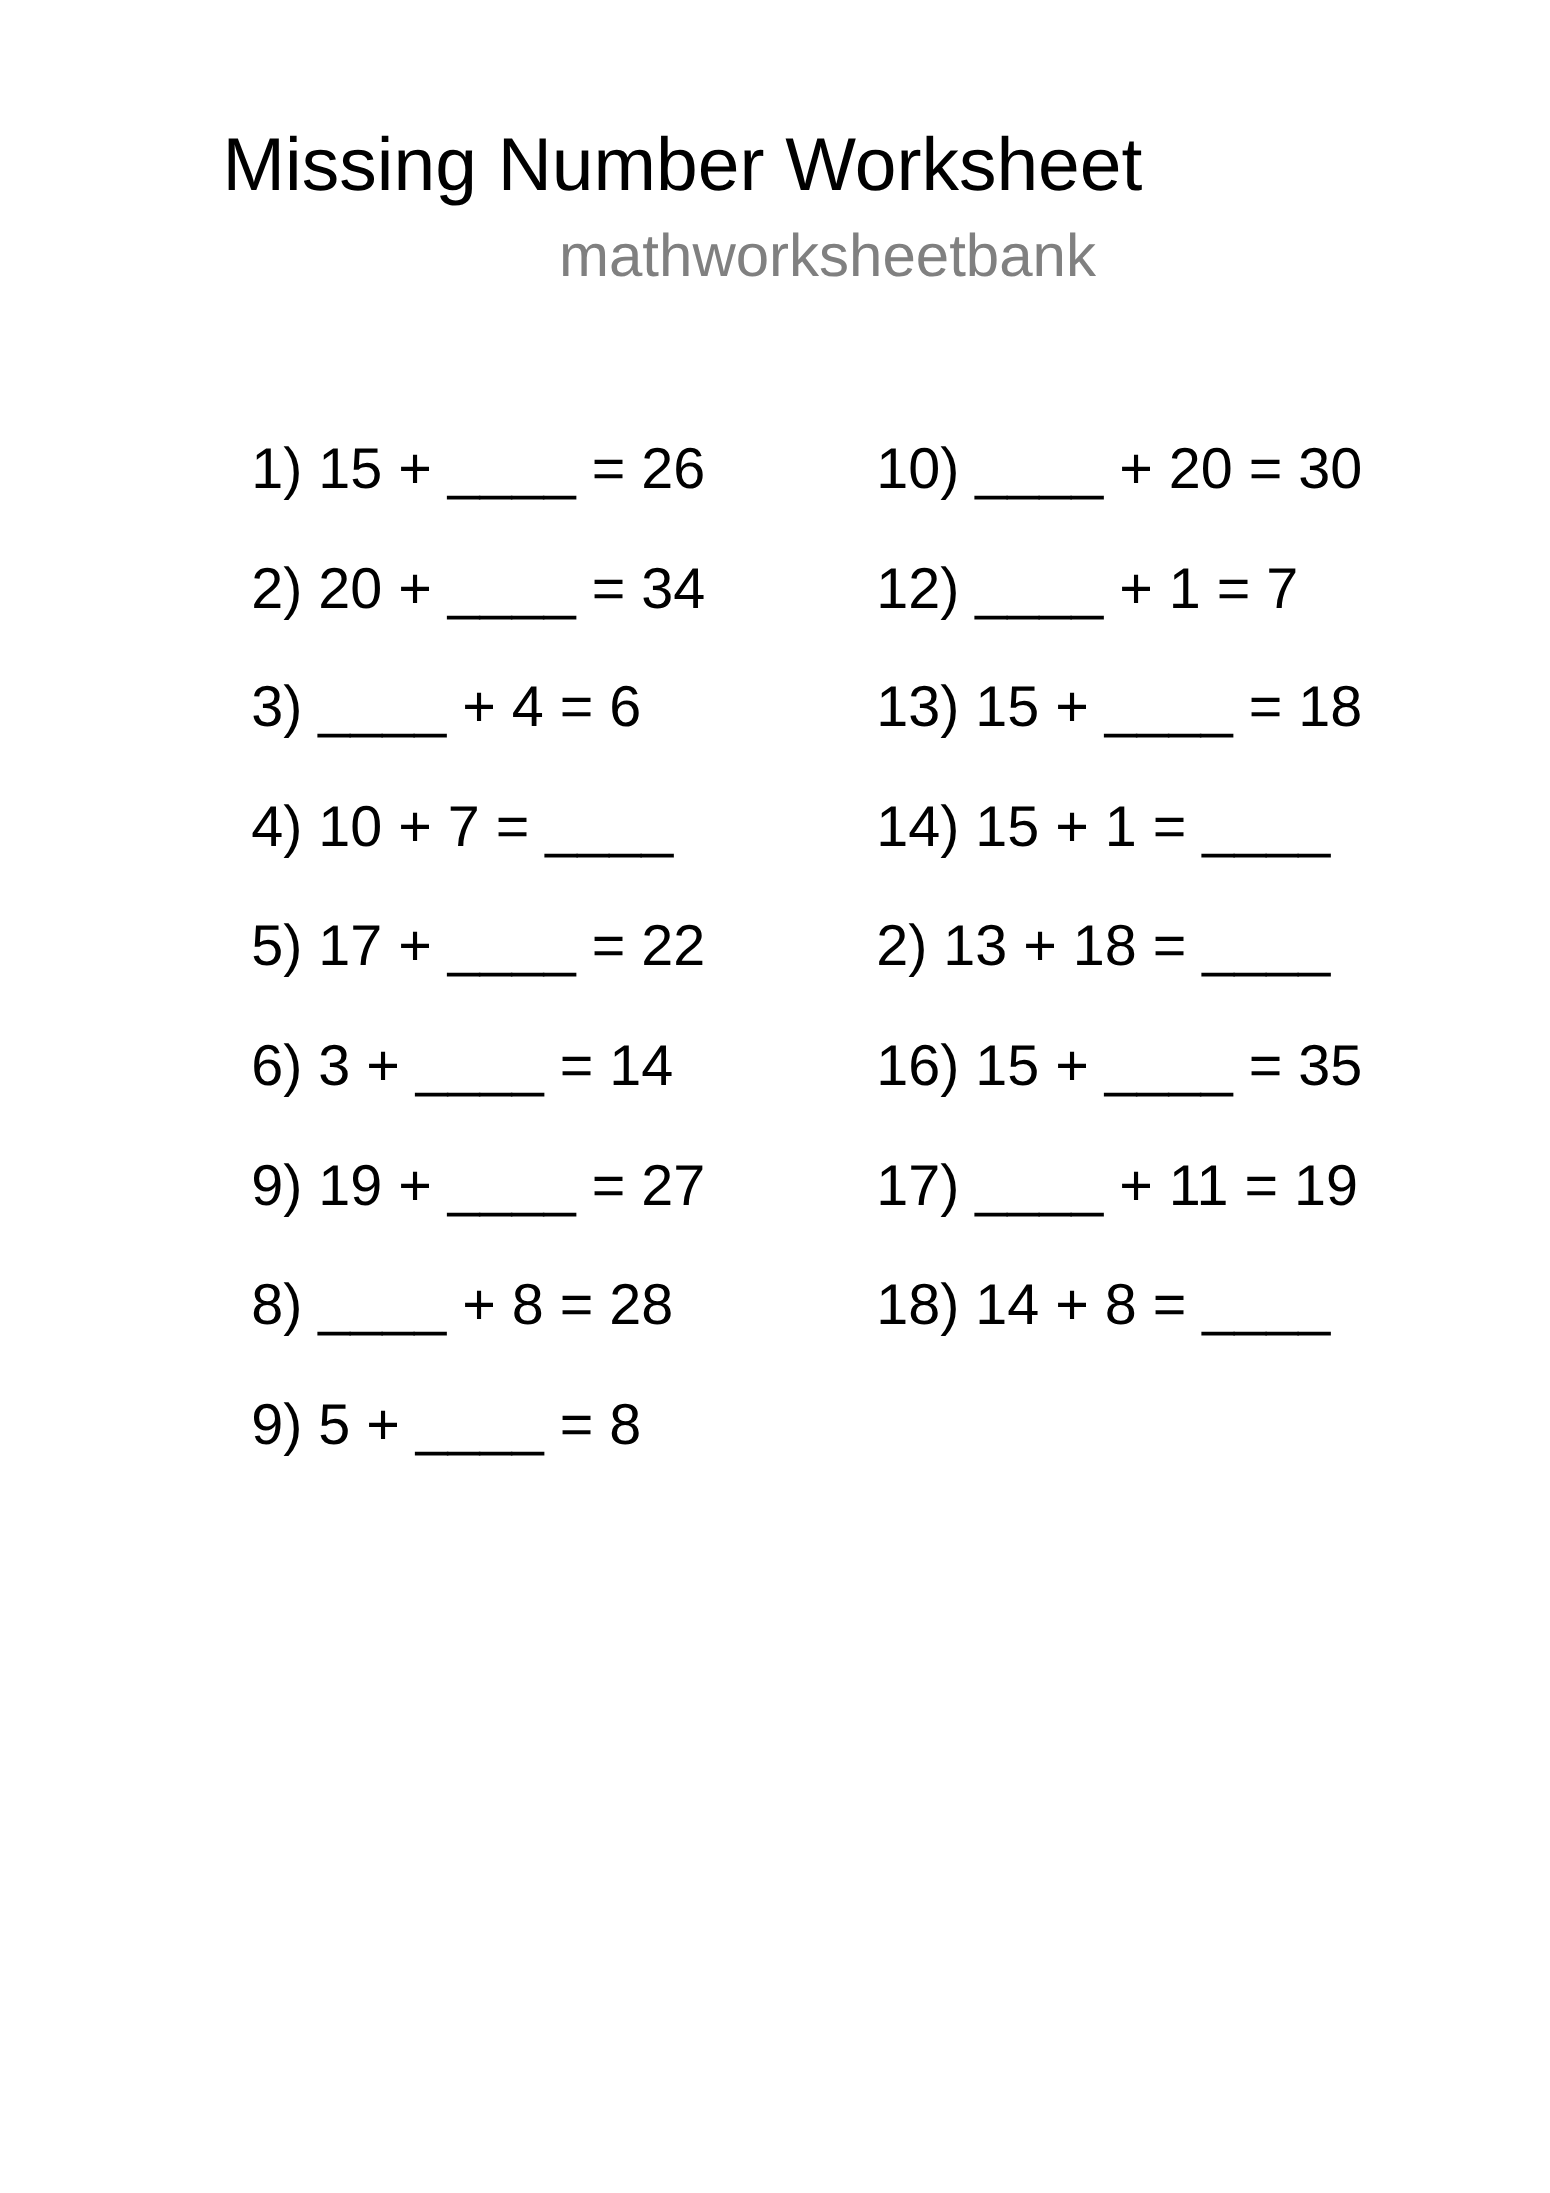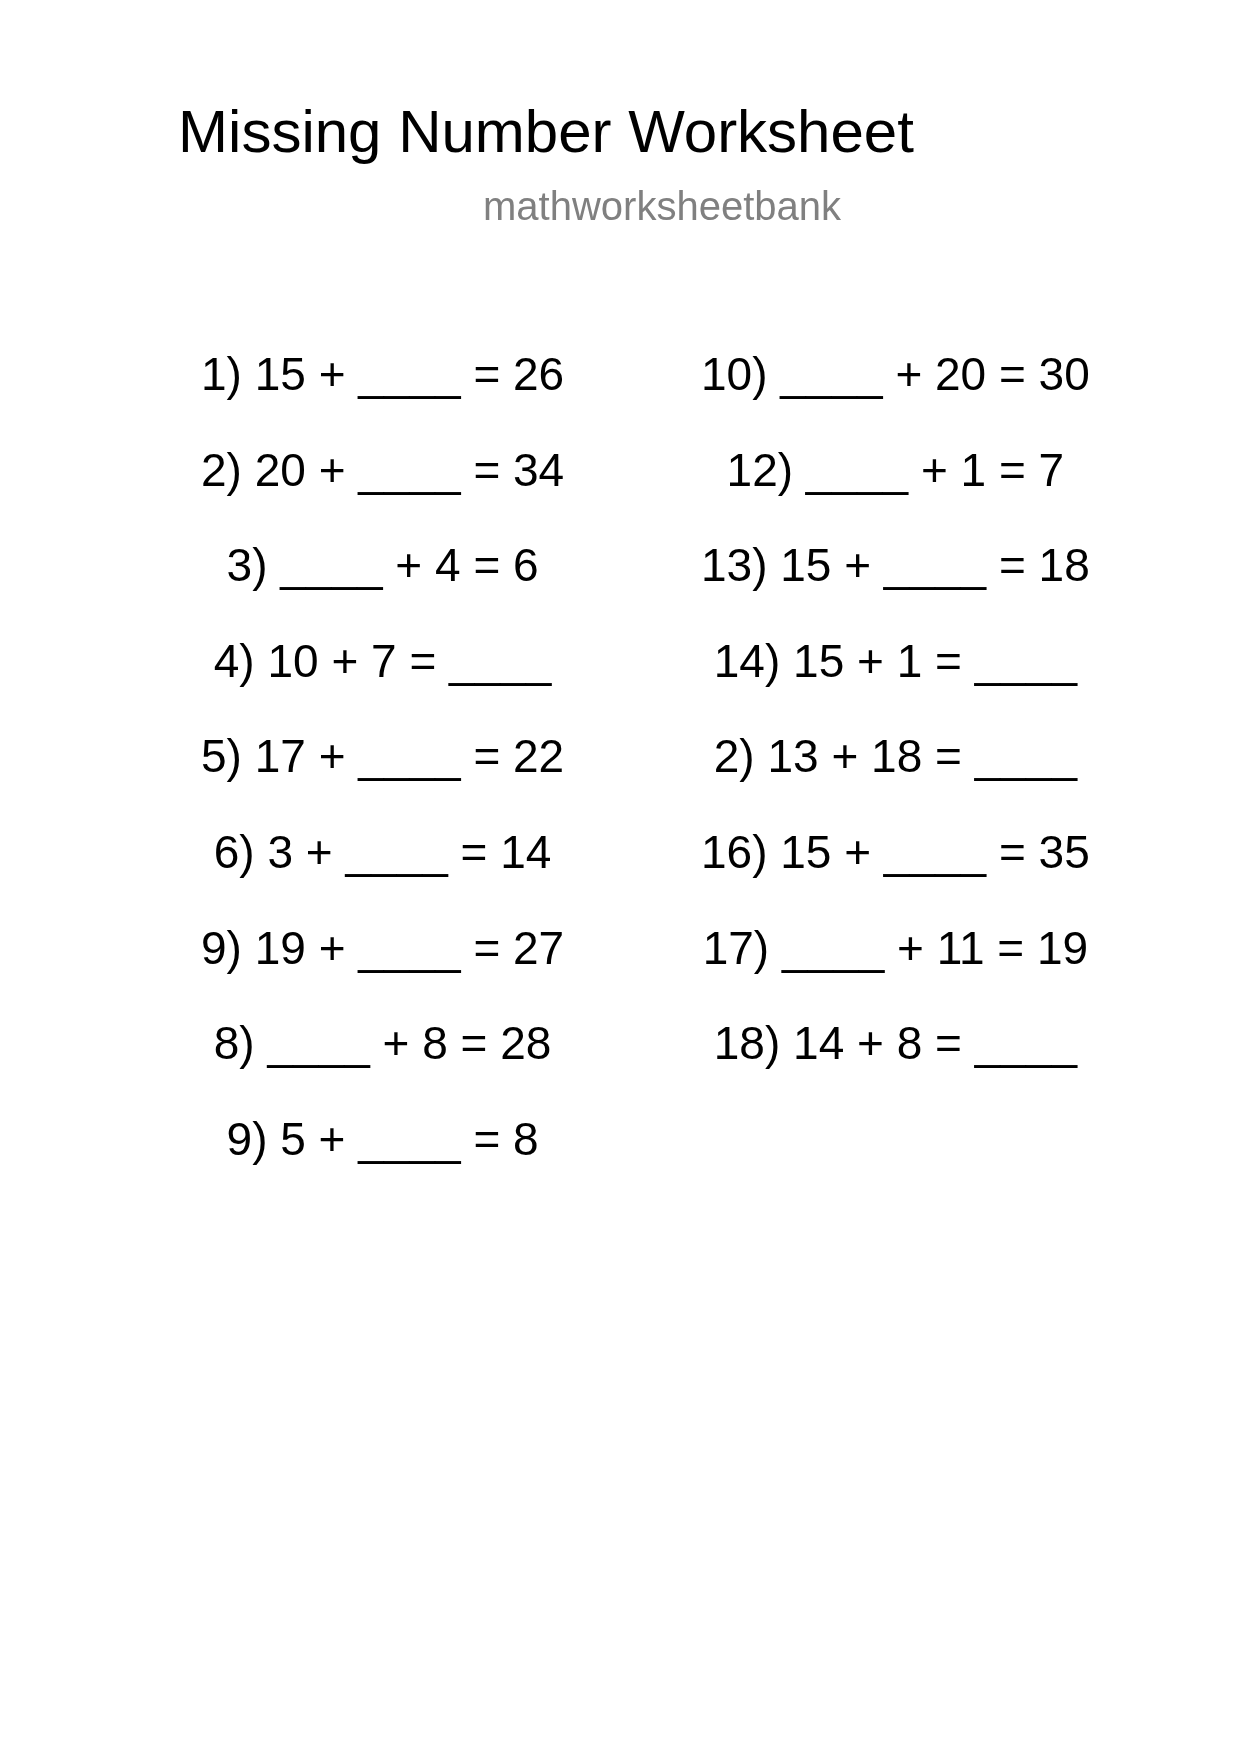--- a/index.html
+++ b/index.html
@@ -1,22 +1,22 @@
 <!DOCTYPE html>
 <html><head>
 <meta charset="utf-8">
 <style>
   html, body { margin: 0; padding: 0; background: #ffffff; }
   body { width: 1240px; height: 1754px; position: relative; overflow: hidden;
          font-family: "Liberation Sans", sans-serif; color: #000; }
   .title { position: absolute; left: 0; width: 984px; top: 96px; text-align: center;
            font-size: 60px; line-height: 72px; padding-left: 108px; box-sizing: border-box; }
   .subtitle { position: absolute; left: 0; width: 1240px; top: 182px; text-align: center;
-              font-size: 40px; line-height: 48px; color: #808080; padding-left: 84px; box-sizing: border-box; }
-  .col { position: absolute; top: 346px; text-align: center; }
+              font-size: 48px; line-height: 48px; color: #808080; padding-left: 84px; box-sizing: border-box; }
+  .col { position: absolute; top: 346px; }
   .col.left { left: 201px; }
   .col.right { left: 701px; }
   .row { height: 95.6px; font-size: 46px; line-height: 56px; white-space: pre; }
 </style>
 </head>
 <body>
 
 <div class="title">Missing Number Worksheet</div>
 <div class="subtitle">mathworksheetbank</div>
 

